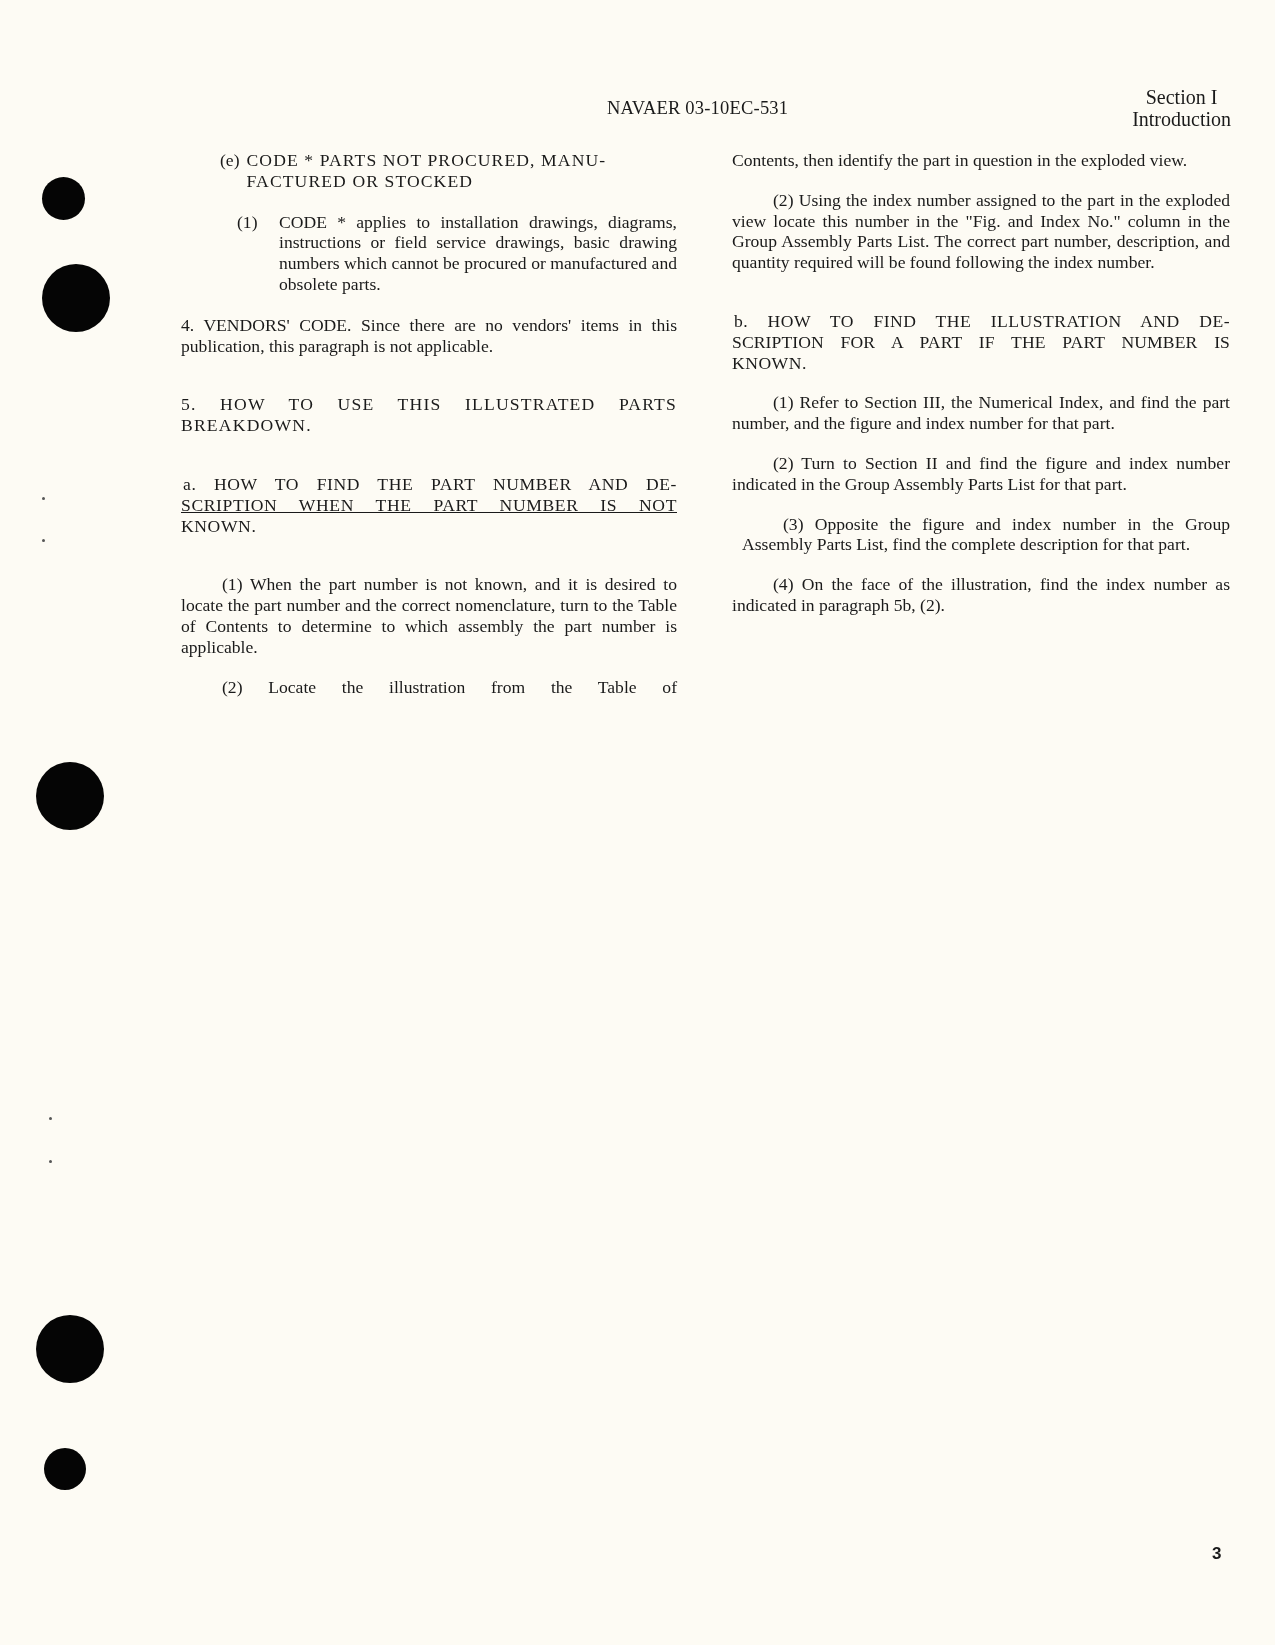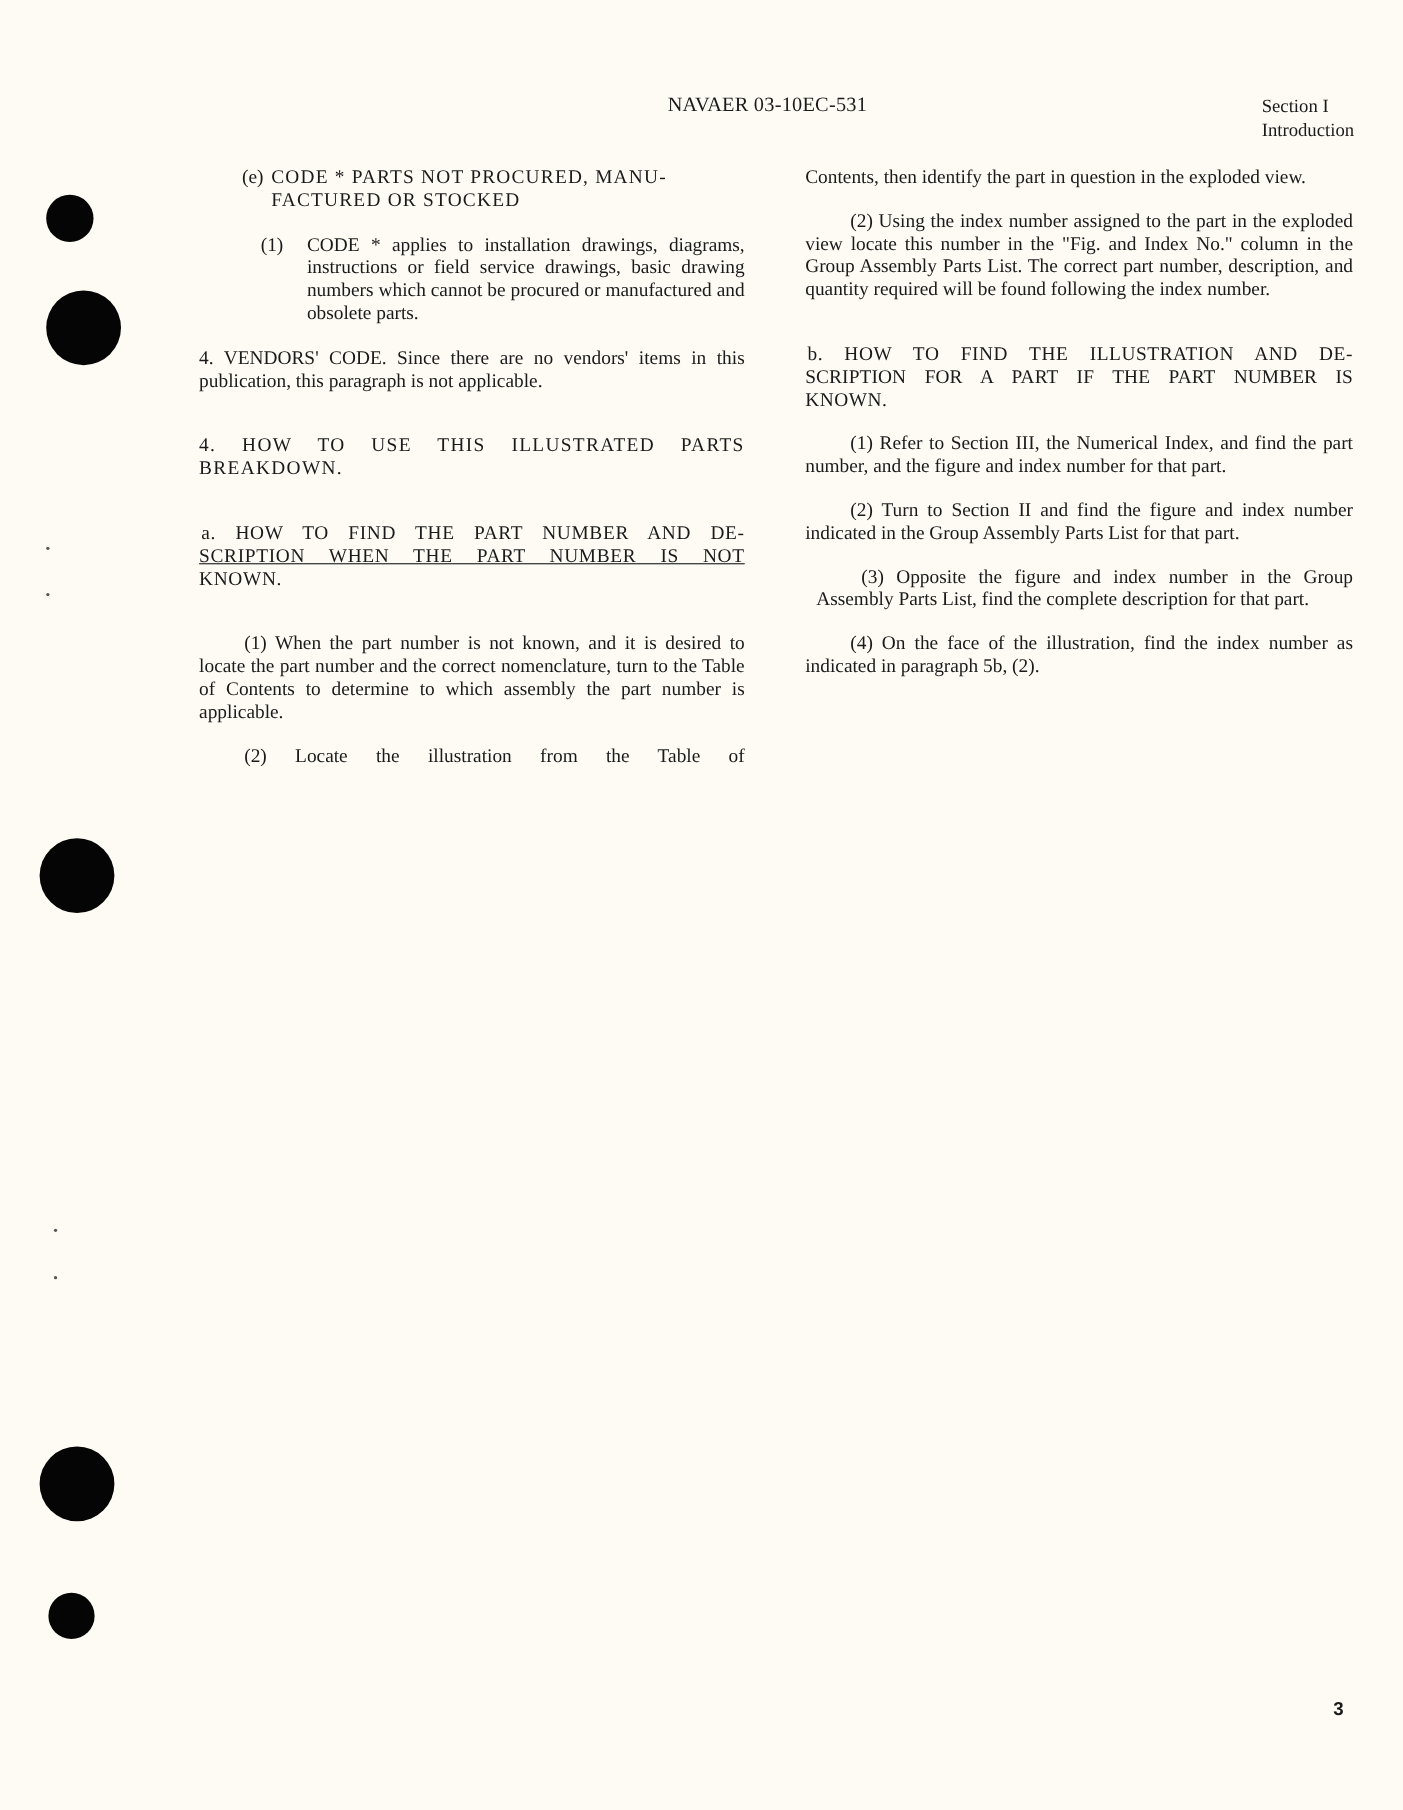--- a/index.html
+++ b/index.html
@@ -28,30 +28,30 @@
     }
     .speck {
       position: absolute;
       background: #555;
       border-radius: 50%;
       width: 3px; height: 3px;
     }
     .header-left {
       position: absolute;
       left: 607px;
-      top: 86px;
+      top: 98px;
       font-size: 18.5px;
       letter-spacing: 0.2px;
     }
     .header-right {
       position: absolute;
       right: 44px;
       top: 86px;
-      text-align: left;
-      font-size: 17px;
+      text-align: center;
+      font-size: 20px;
       line-height: 22px;
     }
     .col {
       position: absolute;
       top: 150px;
       font-size: 17.6px;
       line-height: 20.8px;
     }
     .col.left { left: 181px; width: 496px; }
     .col.right { left: 732px; width: 498px; }
@@ -109,21 +109,21 @@
       </div>
     </div>
 
     <div class="hanging" style="margin-left:56px; margin-top:20px;">
       <span class="num" style="width:42px;">(1)</span>
       <span class="txt">CODE * applies to installation drawings, diagrams, instructions or field service drawings, basic drawing numbers which cannot be procured or manufactured and obsolete parts.</span>
     </div>
 
     <p class="p" style="margin-top:20px;">4. VENDORS' CODE. Since there are no vendors' items in this publication, this paragraph is not applicable.</p>
 
-    <p class="p" style="margin-top:38px; letter-spacing:1.2px;">4. HOW TO USE THIS ILLUSTRATED PARTS BREAKDOWN.</p>
+    <p class="p" style="margin-top:38px; letter-spacing:1.2px;">5. HOW TO USE THIS ILLUSTRATED PARTS BREAKDOWN.</p>
 
     <div style="margin-top:38px; letter-spacing:0.6px;">
       <div style="text-align:justify; text-align-last:justify; padding-left:2px;">a. HOW TO FIND THE PART NUMBER AND DE-</div>
       <div style="text-align:justify; text-align-last:justify;text-decoration:underline;">SCRIPTION WHEN THE PART NUMBER IS NOT</div>
       <div>KNOWN.</div>
     </div>
 
     <p class="p indent" style="margin-top:38px;">(1) When the part number is not known, and it is desired to locate the part number and the correct nomenclature, turn to the Table of Contents to determine to which assembly the part number is applicable.</p>
 
     <p class="p indent" style="margin-top:19px; text-align:justify; text-align-last:justify;">(2) Locate the illustration from the Table of</p>

